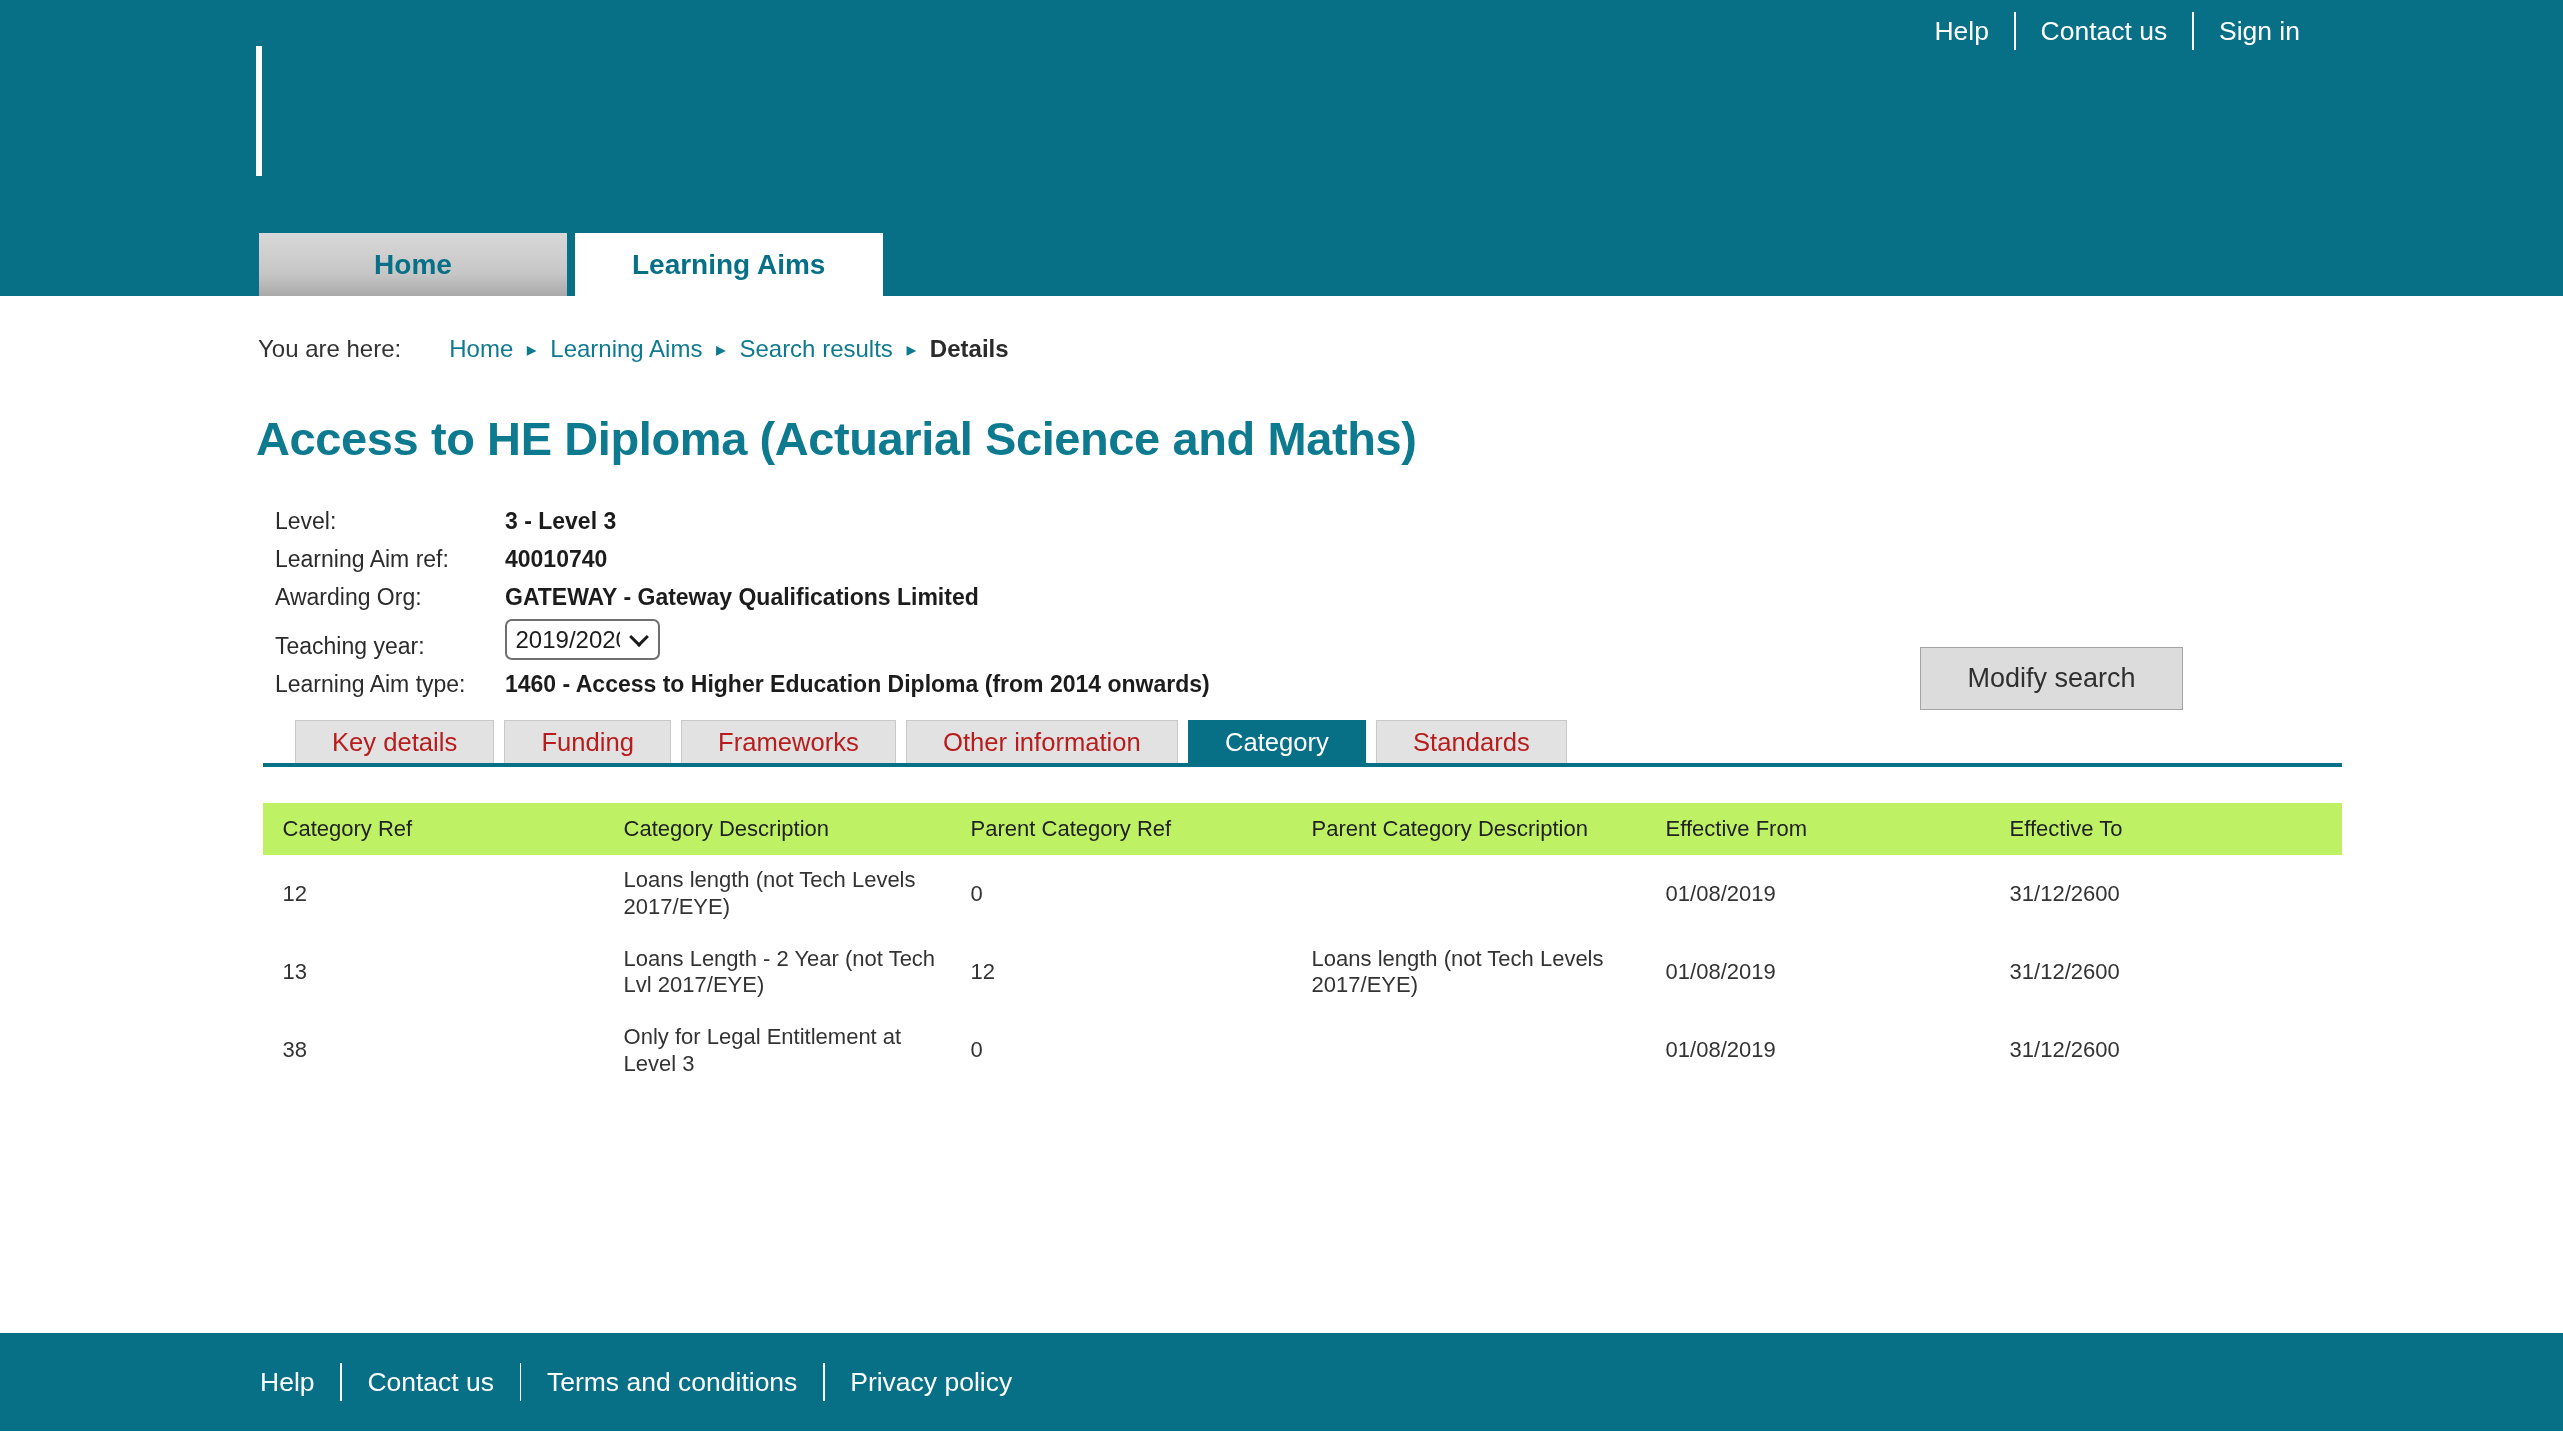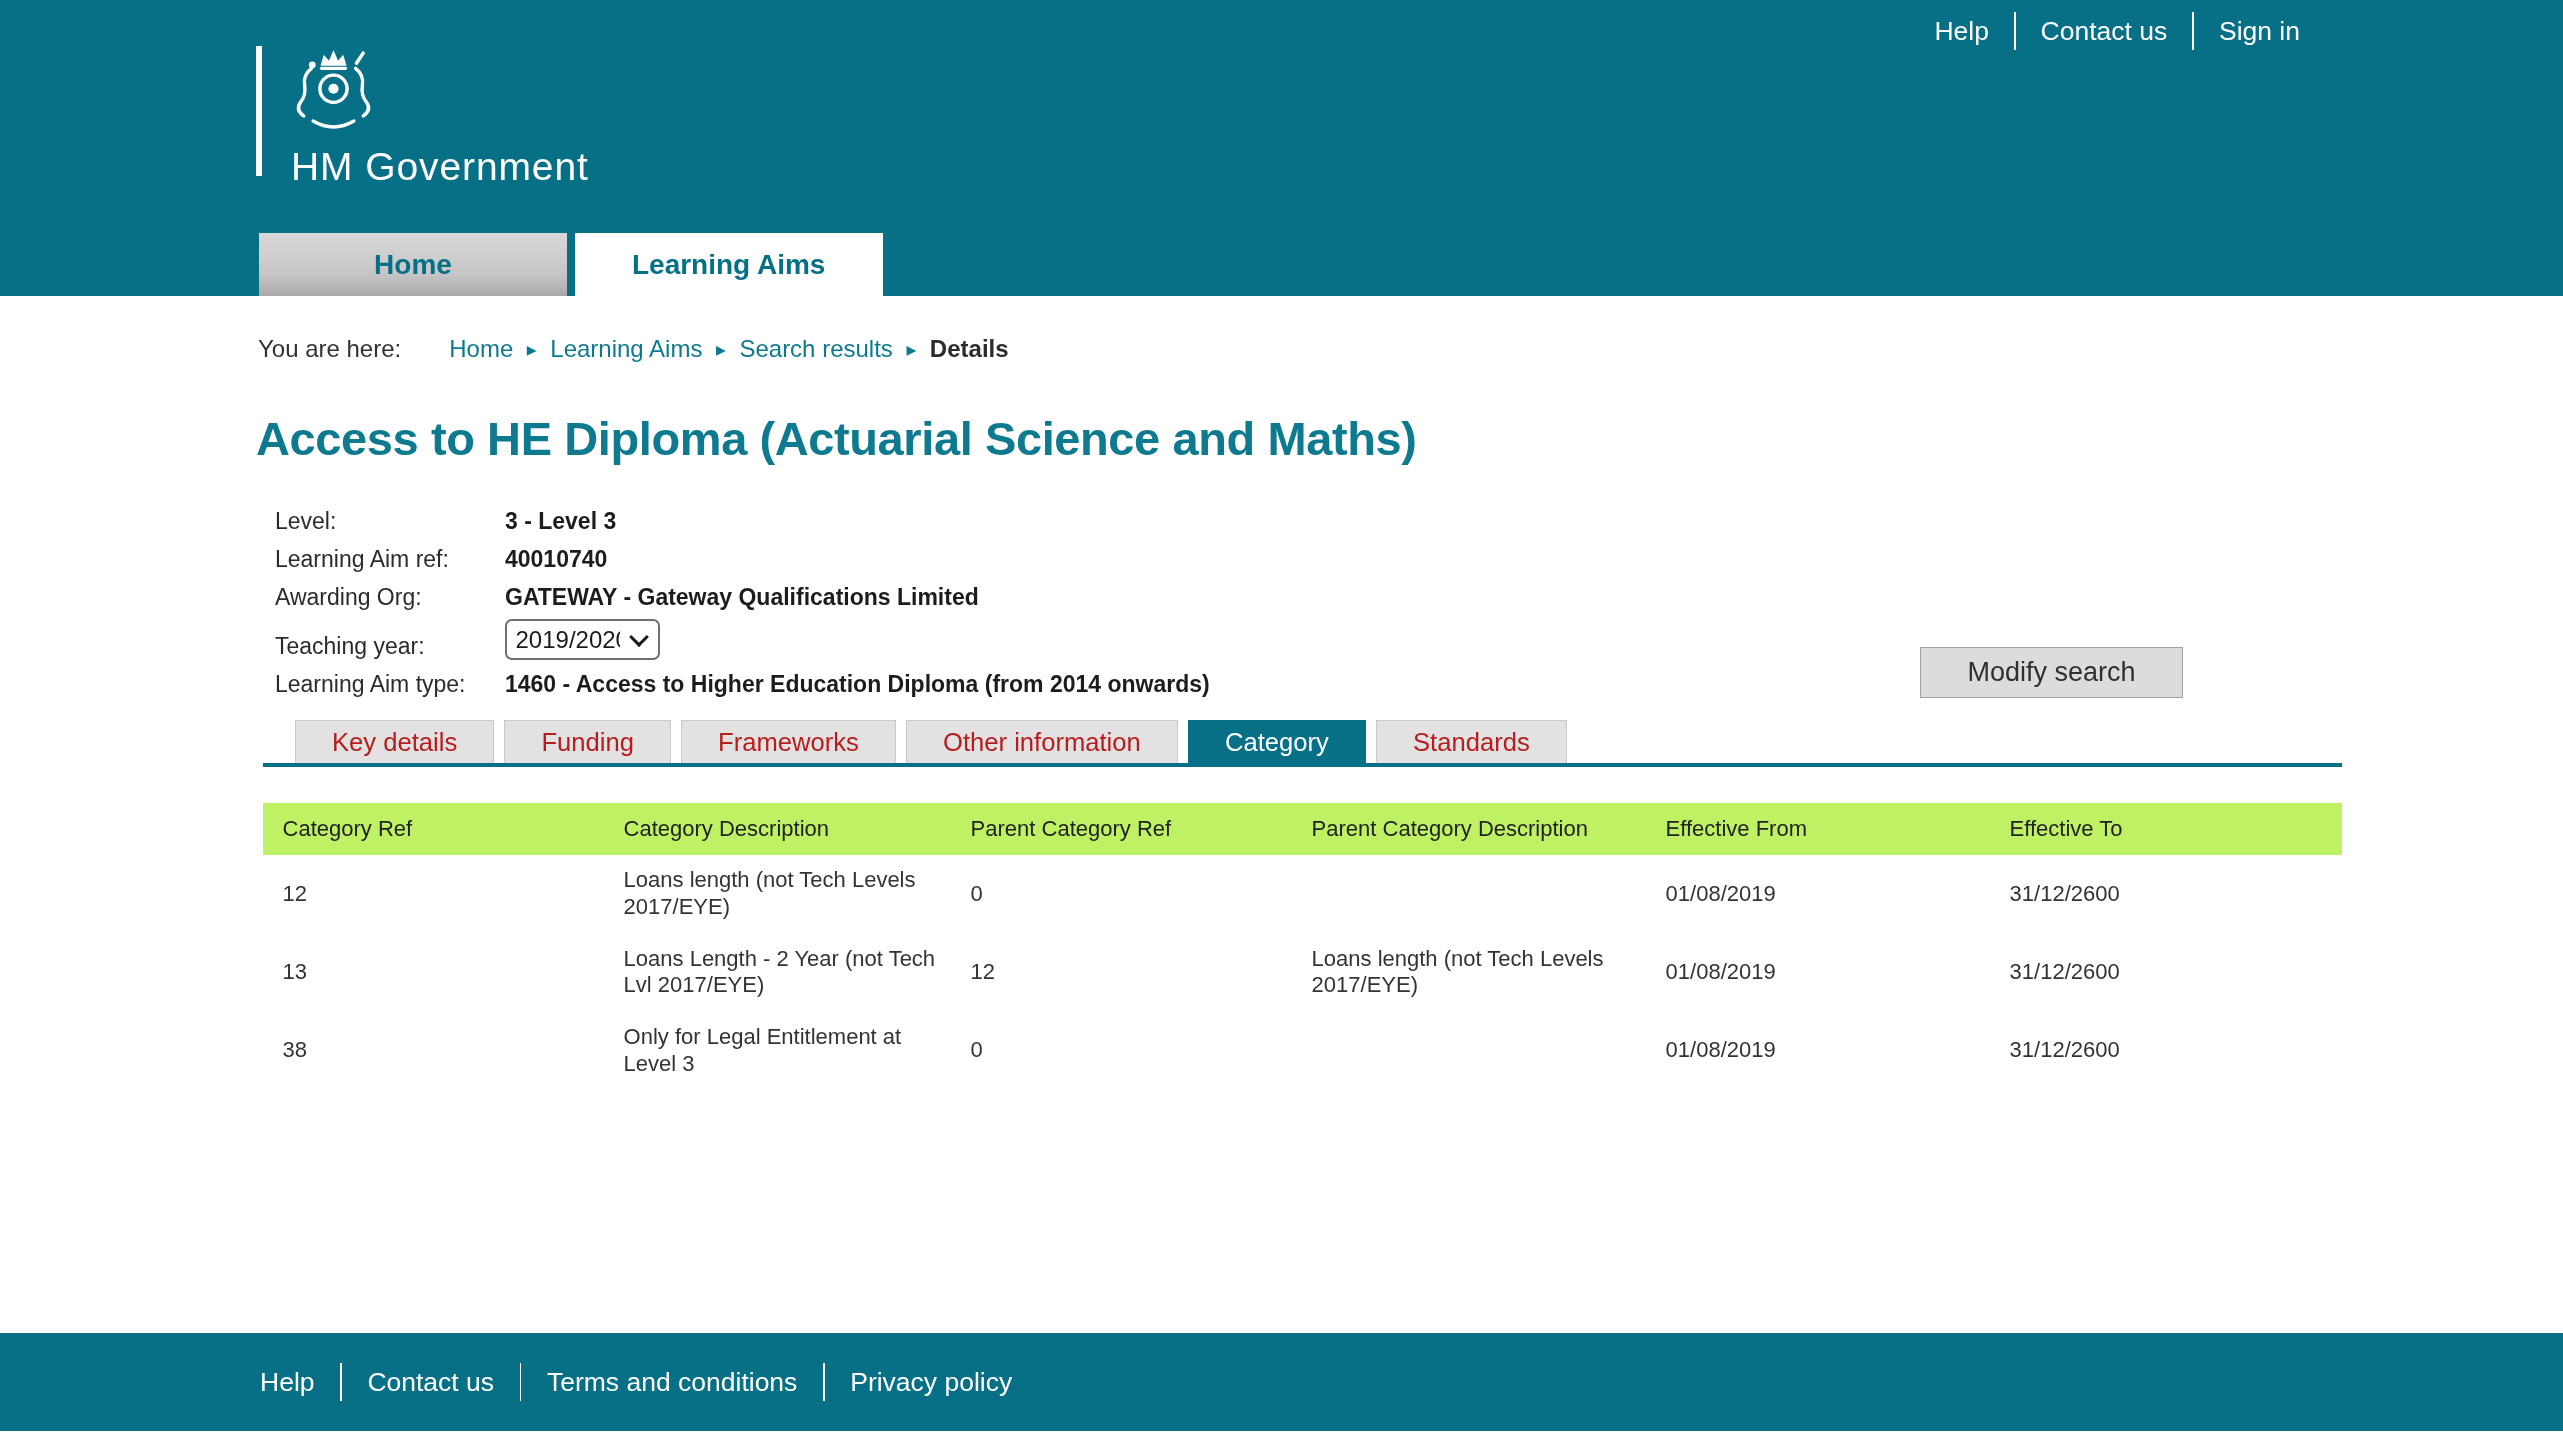--- a/index.html
+++ b/index.html
@@ -43,21 +43,21 @@
   .select-wrap { position:relative; display:inline-block; }
   .select-wrap select {
     appearance:none; -webkit-appearance:none;
     width:155px; height:41px; font-size:24px; font-family:inherit; color:#1c1c1c;
     border:2.6px solid #6f6f6f; border-radius:6.8px; background:#fff; padding:0 38px 0 8.5px;
   }
   .select-wrap::after { content:""; position:absolute; right:13.7px; top:11px; width:11px; height:11px;
     border-right:3.4px solid #1a1a1a; border-bottom:3.4px solid #1a1a1a; transform:rotate(45deg); pointer-events:none; }
 
   
-  .modify-search { position:absolute; left:1920px; top:647px; width:263px; height:51px;
+  .modify-search { position:absolute; left:1920px; top:647px; width:263px; height:63px;
     background:#dcdcdc; border:1.7px solid #a3a3a3; font-family:inherit; font-size:27px; color:#2f2f2f; cursor:pointer; }
 
   
   .subtabs-wrap { margin:22px 0 0 263px; width:2079px; display:flex; gap:10.2px;
     padding-left:32px; border-bottom:4.3px solid #077086; }
   .subtab { height:43px; padding:0 36px; display:flex; align-items:center; font-size:25.6px; color:#b91c1c;
     background:#e2e2e2; border:1.7px solid #c9c9c9; border-bottom:none; text-decoration:none; }
   .subtab.active { background:#077086; color:#fff; border-color:#077086; }
 
   
@@ -82,41 +82,20 @@
     <div class="top-links">
       <a href="#">Help</a>
       <span class="vsep"></span>
       <a href="#">Contact us</a>
       <span class="vsep"></span>
       <a href="#">Sign in</a>
     </div>
 
     <div class="logo">
       <div class="logo-bar"></div>
-      <div>
-        <svg class="crest" width="85" height="94" viewBox="0 0 100 110">
-          <g stroke="#ffffff" fill="none" stroke-width="4" stroke-linecap="round">
-
-            <path d="M36 22 l3 -10 6 7 5 -12 5 12 6 -7 3 10 z" fill="#ffffff" stroke-width="2"></path>
-            <line x1="36" y1="26" x2="64" y2="26"></line>
-
-            <circle cx="50" cy="50" r="16"></circle>
-            <circle cx="50" cy="50" r="6" fill="#ffffff" stroke="none"></circle>
-
-            <path d="M24 26 q-10 8 -8 20 q2 12 -5 20 q-6 9 4 16"></path>
-            <circle cx="25" cy="22" r="4" fill="#ffffff" stroke="none"></circle>
-
-            <path d="M76 26 q10 8 8 20 q-2 12 5 20 q6 9 -4 16"></path>
-            <line x1="77" y1="20" x2="85" y2="8"></line>
-
-            <path d="M26 88 q24 14 48 0"></path>
-          </g>
-        </svg>
-        <div class="logo-text">HM Government</div>
-      </div>
     </div>
 
     <nav class="main-tabs">
       <a href="#" class="main-tab home">Home</a>
       <a href="#" class="main-tab active">Learning Aims</a>
     </nav>
   </header>
 
   <nav class="breadcrumb">
     <span class="bc-prefix">You are here:</span>

